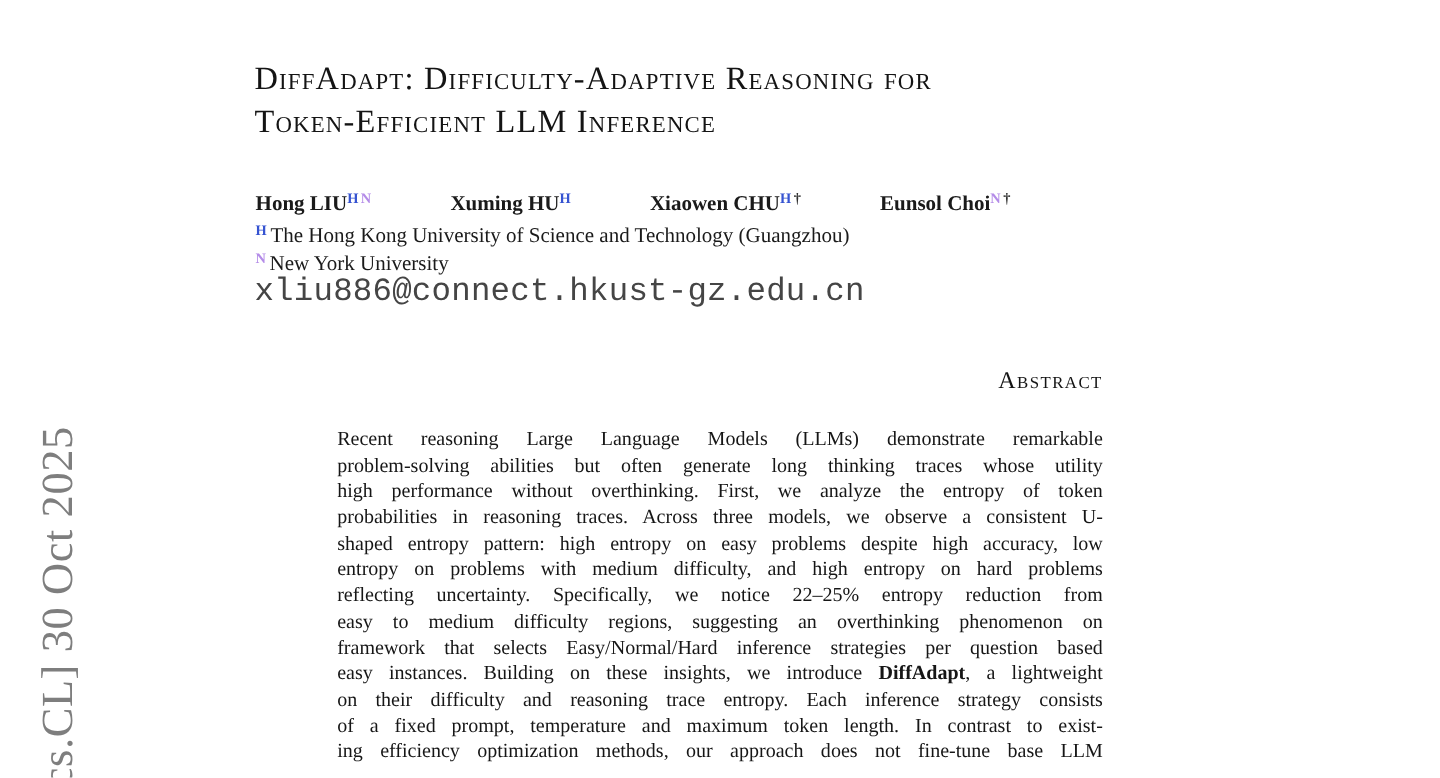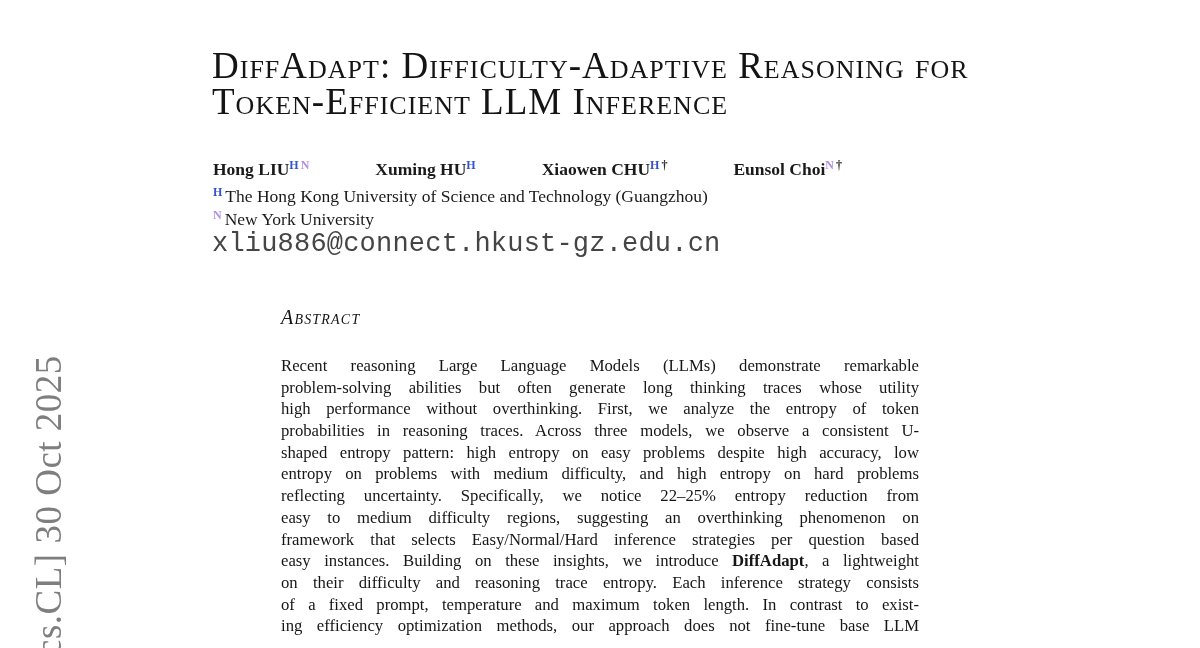--- a/index.html
+++ b/index.html
@@ -25,21 +25,21 @@
     font-size: 37px;
     letter-spacing: 0.5px;
     color: #7e7e7e;
   }
 
   .title {
     position: absolute;
     left: 212px;
     top: 48px;
     margin: 0;
-    font-size: 37px;
+    font-size: 27px;
     line-height: 35.5px;
     font-weight: normal;
     font-variant: small-caps;
     letter-spacing: 1px;
     color: #141414;
   }
 
   .authors {
     position: absolute;
     left: 213px;
@@ -78,26 +78,25 @@
     letter-spacing: 0.2px;
     color: #454545;
     white-space: nowrap;
   }
 
   .abstract-heading {
     position: absolute;
     left: 281px;
     top: 306px;
     width: 638px;
-    text-align: left;
+    text-align: right;
     font-variant: small-caps;
     font-size: 20px;
     letter-spacing: 1.2px;
     color: #141414;
-    font-style: italic;
   }
 
   .abstract-body {
     position: absolute;
     left: 281px;
     top: 355px;
     width: 638px;
     font-size: 16.7px;
     color: #161616;
   }

